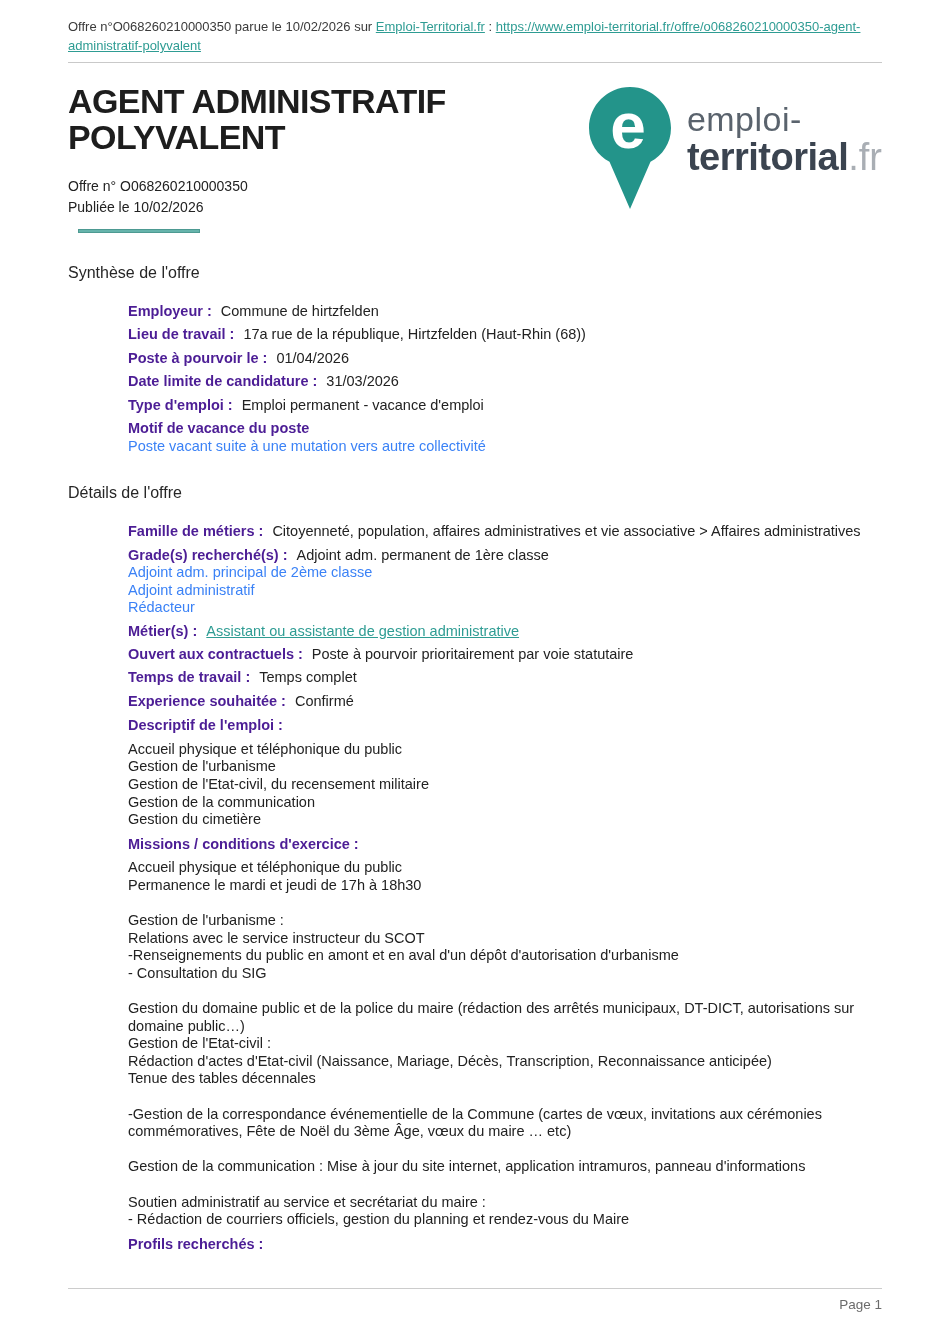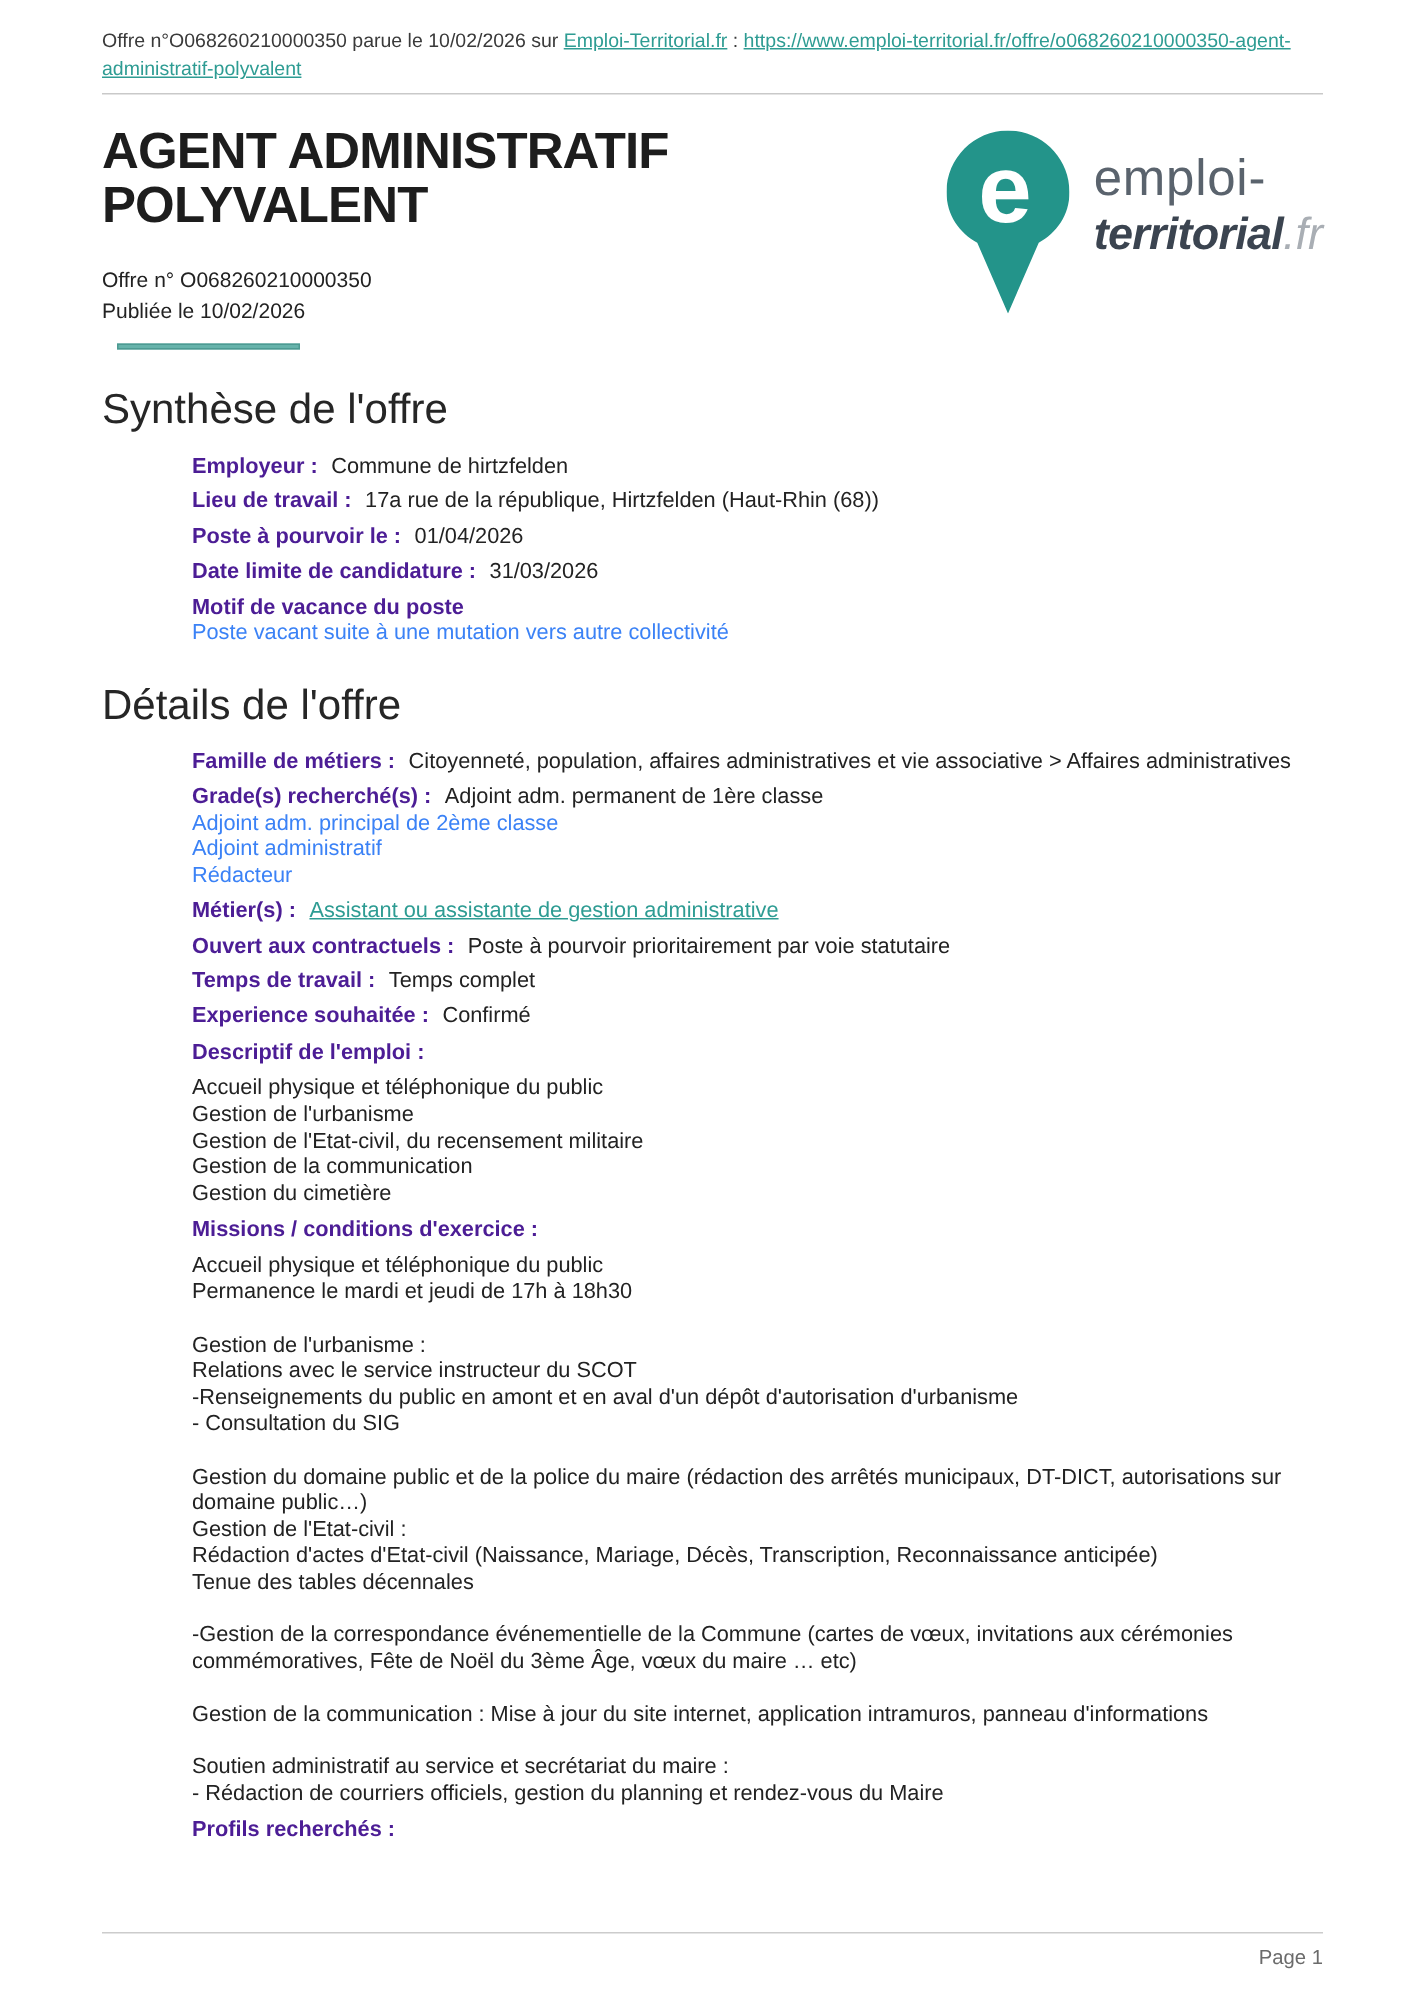--- a/index.html
+++ b/index.html
@@ -19,26 +19,26 @@
   .head-row { position:relative; margin-top:20px; height:150px; }
   .title-block { width:500px; }
   .doc-title { font-size:34px; line-height:36px; font-weight:700; letter-spacing:-0.6px; color:#1d1d1d; }
   .offer-meta { font-size:14px; line-height:18px; color:#222; margin-top:3px; }
   .offer-meta.first { margin-top:22px; }
   .teal-bar { margin:13px 0 0 10px; width:122px; height:4px; background:#66b3ab; border:1px solid #4d9a92; }
 
   .logo { position:absolute; top:4px; right:0; display:flex; align-items:flex-start; gap:16px; }
   .logo-text { padding-top:14px; }
   .logo-line1 { font-size:34px; line-height:36px; font-weight:400; color:#5a636d; letter-spacing:0.5px; }
-  .logo-line2 { font-size:30px; line-height:40px;font-style:italic; }
+  .logo-line2 { font-size:38px; line-height:40px; }
   .logo-line2 .strong { font-weight:700; color:#3b4450; letter-spacing:-0.5px; }
   .logo-line2 .suffix { font-weight:400; color:#a9aeb4; }
 
   
-  .section-heading { font-size:28px; line-height:28px; font-weight:400; color:#262626; margin-top:26px; }
+  .section-heading { font-size:16px; line-height:28px; font-weight:400; color:#262626; margin-top:26px; }
   .section-heading.second { margin-top:24px; }
 
   
   .fields { margin:16px 0 0 60px; }
   .field { font-size:14.5px; line-height:17.6px; margin-top:5.8px; min-height:17.6px; }
   .field .label { font-weight:700; color:#4c1d95; }
   .field .value { padding-left:9px; color:#222; }
   .cont-line { font-size:14.5px; line-height:17.6px; min-height:17.6px; color:#3b82f6; }
   .para { margin-top:5.8px; }
   .para-line { font-size:14.5px; line-height:17.6px; min-height:17.6px; color:#222; }
@@ -79,20 +79,21 @@
       </span>
     </div>
   </div>
 
   <h2 class="section-heading">Synthèse de l'offre</h2>
   <div class="fields">
     <div class="field"><span class="label">Employeur :</span><span class="value">Commune de hirtzfelden</span></div>
     <div class="field"><span class="label">Lieu de travail :</span><span class="value">17a rue de la république, Hirtzfelden (Haut-Rhin (68))</span></div>
     <div class="field"><span class="label">Poste à pourvoir le :</span><span class="value">01/04/2026</span></div>
     <div class="field"><span class="label">Date limite de candidature :</span><span class="value">31/03/2026</span></div>
+    <div class="field"><span class="label">Type d'emploi :</span><span class="value">Emploi permanent - vacance d'emploi</span></div>
     <div class="field"><span class="label">Motif de vacance du poste</span></div>
     <div class="cont-line">Poste vacant suite à une mutation vers autre collectivité</div>
   </div>
 
   <h2 class="section-heading second">Détails de l'offre</h2>
   <div class="fields">
     <div class="field"><span class="label">Famille de métiers :</span><span class="value">Citoyenneté, population, affaires administratives et vie associative &gt; Affaires administratives</span></div>
 
     <div class="field"><span class="label">Grade(s) recherché(s) :</span><span class="value">Adjoint adm. permanent de 1ère classe</span></div>
     <div class="cont-line">Adjoint adm. principal de 2ème classe</div>

